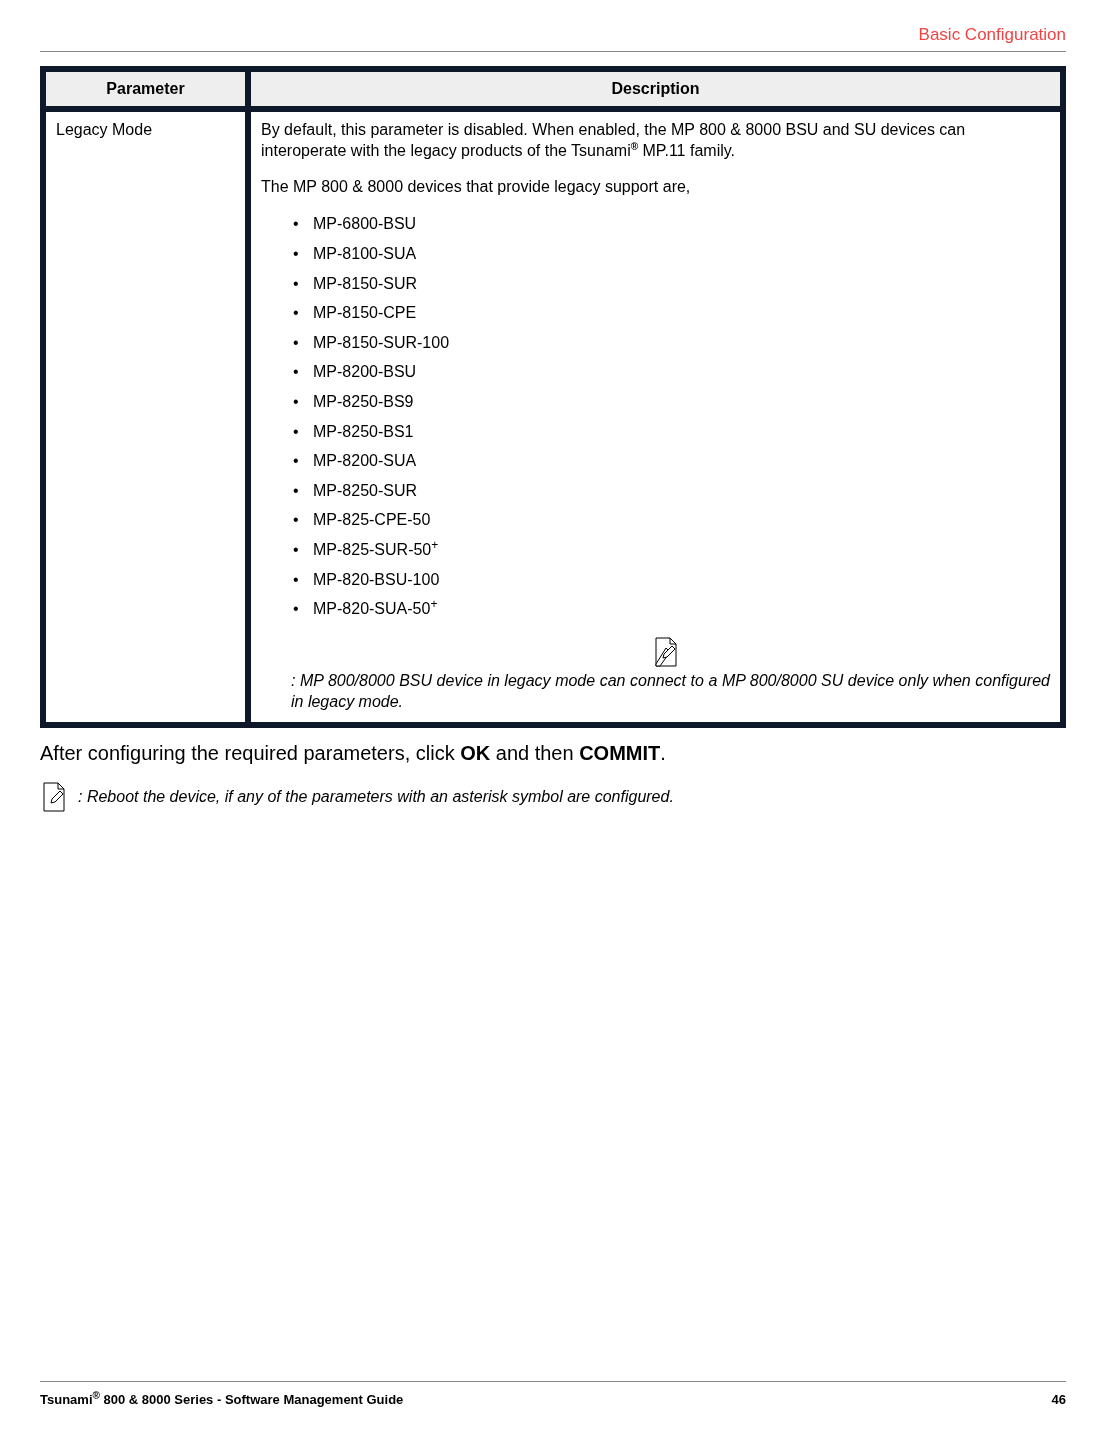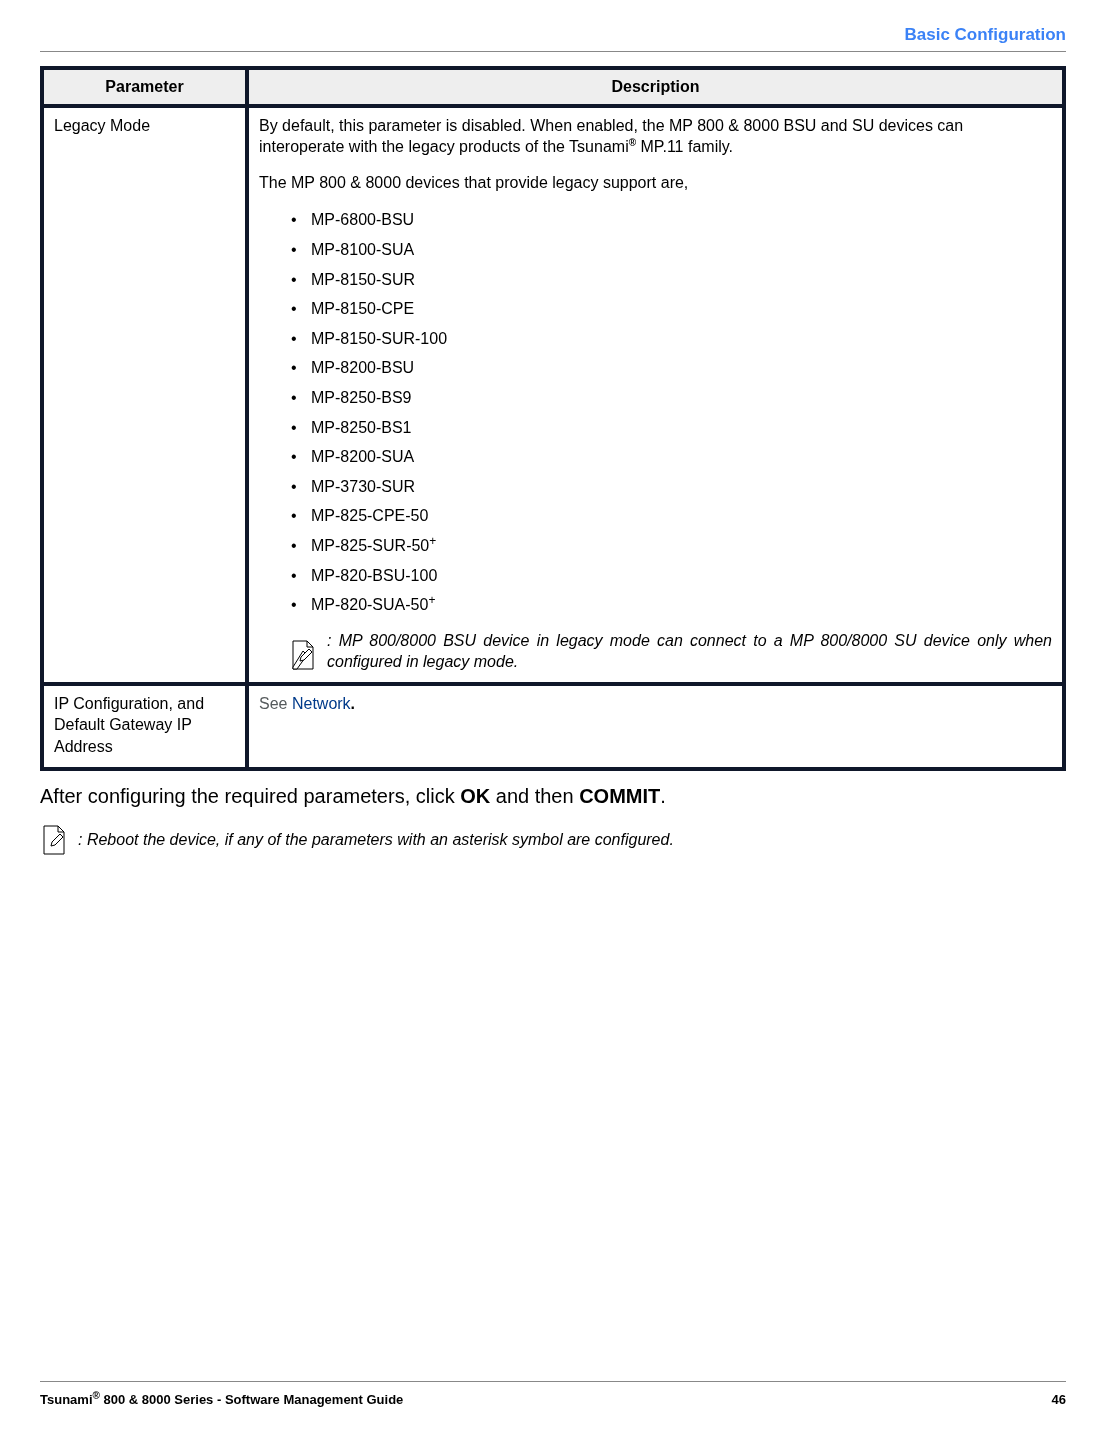--- a/index.html
+++ b/index.html
@@ -13,38 +13,38 @@
       font-family: "Segoe UI", "Helvetica Neue", Arial, sans-serif;
       color: #000;
       background: #fff;
       position: relative;
     }
     .page {
       padding: 25px 30px 60px 40px;
     }
     .top-header {
       text-align: right;
-      font-weight: 700;
+      font-weight: 400;
       font-size: 17px;
-      color: #3b82f6;
+      color: #ef4444;
       padding-right: 0;
       margin-bottom: 6px;
     }
     .hr {
       border: none;
       border-top: 1px solid #888;
       margin: 0 0 14px 0;
     }
     table.main {
       width: 100%;
       border-collapse: collapse;
       table-layout: fixed;
     }
     table.main th, table.main td {
-      border: 4px solid #0f172a;
+      border: 6px solid #0f172a;
       padding: 7px 10px 9px 10px;
       vertical-align: top;
       font-size: 16px;
       line-height: 1.35;
     }
     table.main th {
       background: #eeeeee;
       font-weight: 700;
       text-align: center;
       padding: 6px 10px;
@@ -77,23 +77,24 @@
       line-height: 0;
     }
     .reg-sup {
       font-size: 10px;
       vertical-align: super;
       line-height: 0;
       font-weight: 700;
     }
     .note-block {
       display: flex;
-      align-items: flex-end;
+      align-items: center;
       margin-top: 14px;
       padding-left: 30px;
+      flex-direction: column;
     }
     .note-block .note-icon,
     .outer-note .note-icon {
       flex: 0 0 auto;
       margin-right: 10px;
       margin-top: 2px;
     }
     .note-icon svg {
       display: block;
     }
@@ -169,45 +170,39 @@
           <ul class="devices">
             <li>MP-6800-BSU</li>
             <li>MP-8100-SUA</li>
             <li>MP-8150-SUR</li>
             <li>MP-8150-CPE</li>
             <li>MP-8150-SUR-100</li>
             <li>MP-8200-BSU</li>
             <li>MP-8250-BS9</li>
             <li>MP-8250-BS1</li>
             <li>MP-8200-SUA</li>
-            <li>MP-3730-SUR</li>
+            <li>MP-8250-SUR</li>
             <li>MP-825-CPE-50</li>
             <li><span>MP-825-SUR-50</span><span class="plus-sup">+</span></li>
             <li>MP-820-BSU-100</li>
             <li><span>MP-820-SUA-50</span><span class="plus-sup">+</span></li>
           </ul>
           <div class="note-block">
             <span class="note-icon">
               <svg width="28" height="34" viewBox="0 0 28 34">
                 <path d="M4 2 L18 2 L24 8 L24 30 L4 30 Z" fill="none" stroke="#000" stroke-width="1"></path>
                 <path d="M18 2 L18 8 L24 8" fill="none" stroke="#000" stroke-width="1"></path>
                 <path d="M6 32 L16 16 L20 20 L10 34 L6 34 Z" fill="#fff" stroke="#000" stroke-width="1" transform="translate(-2,-4)"></path>
                 <path d="M12 18 L20 10 L23 13 L15 21 L11 22 Z" fill="#fff" stroke="#000" stroke-width="1"></path>
               </svg>
             </span>
             <div class="note-text">: MP 800/8000 BSU device in legacy mode can connect to a MP 800/8000 SU device only when configured in legacy mode.</div>
           </div>
         </td>
       </tr>
-      <tr>
-        <td>IP Configuration, and Default Gateway IP Address</td>
-        <td class="desc">
-          <span class="see-word">See </span><span class="see-link">Network</span><span class="bold">.</span>
-        </td>
-      </tr>
     </tbody>
   </table>
 
   <p class="outer-para">
     <span>After configuring the required parameters, click </span><span class="bold">OK</span><span> and then </span><span class="bold">COMMIT</span><span>.</span>
   </p>
 
   <div class="outer-note">
     <span class="note-icon">
       <svg width="28" height="34" viewBox="0 0 28 34">

